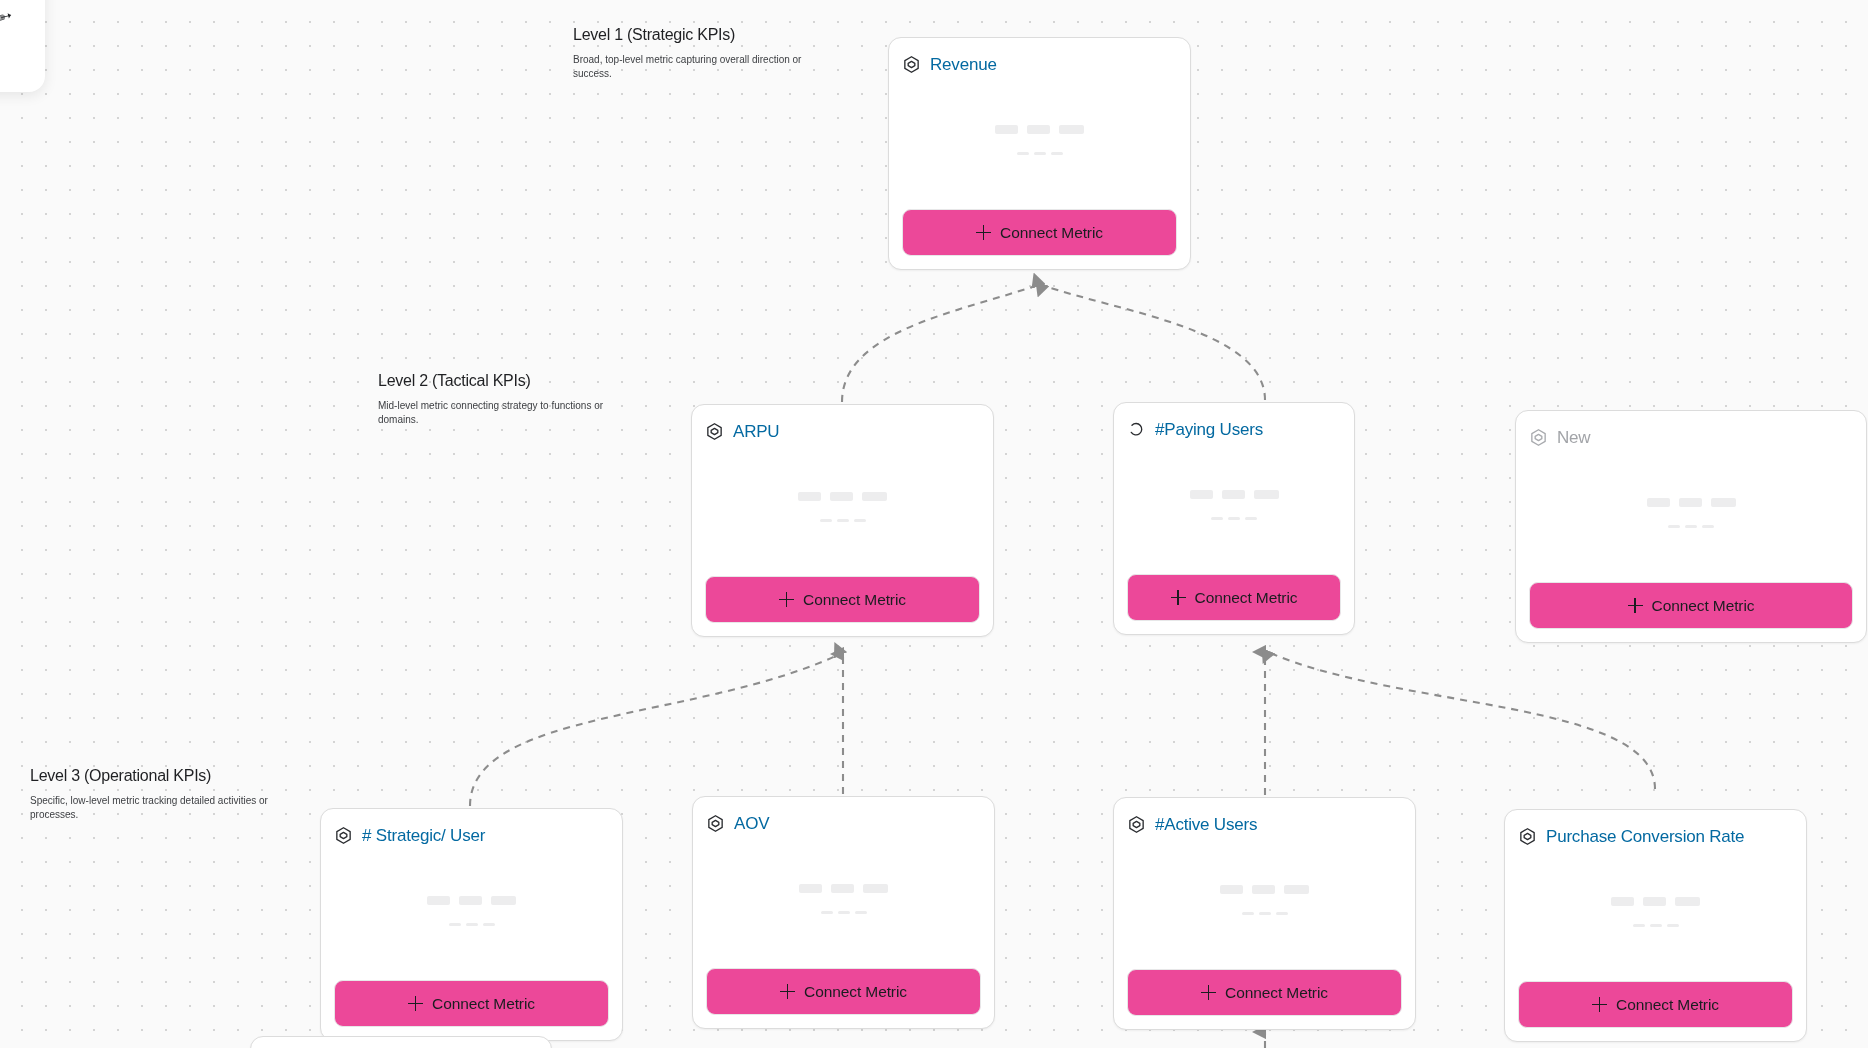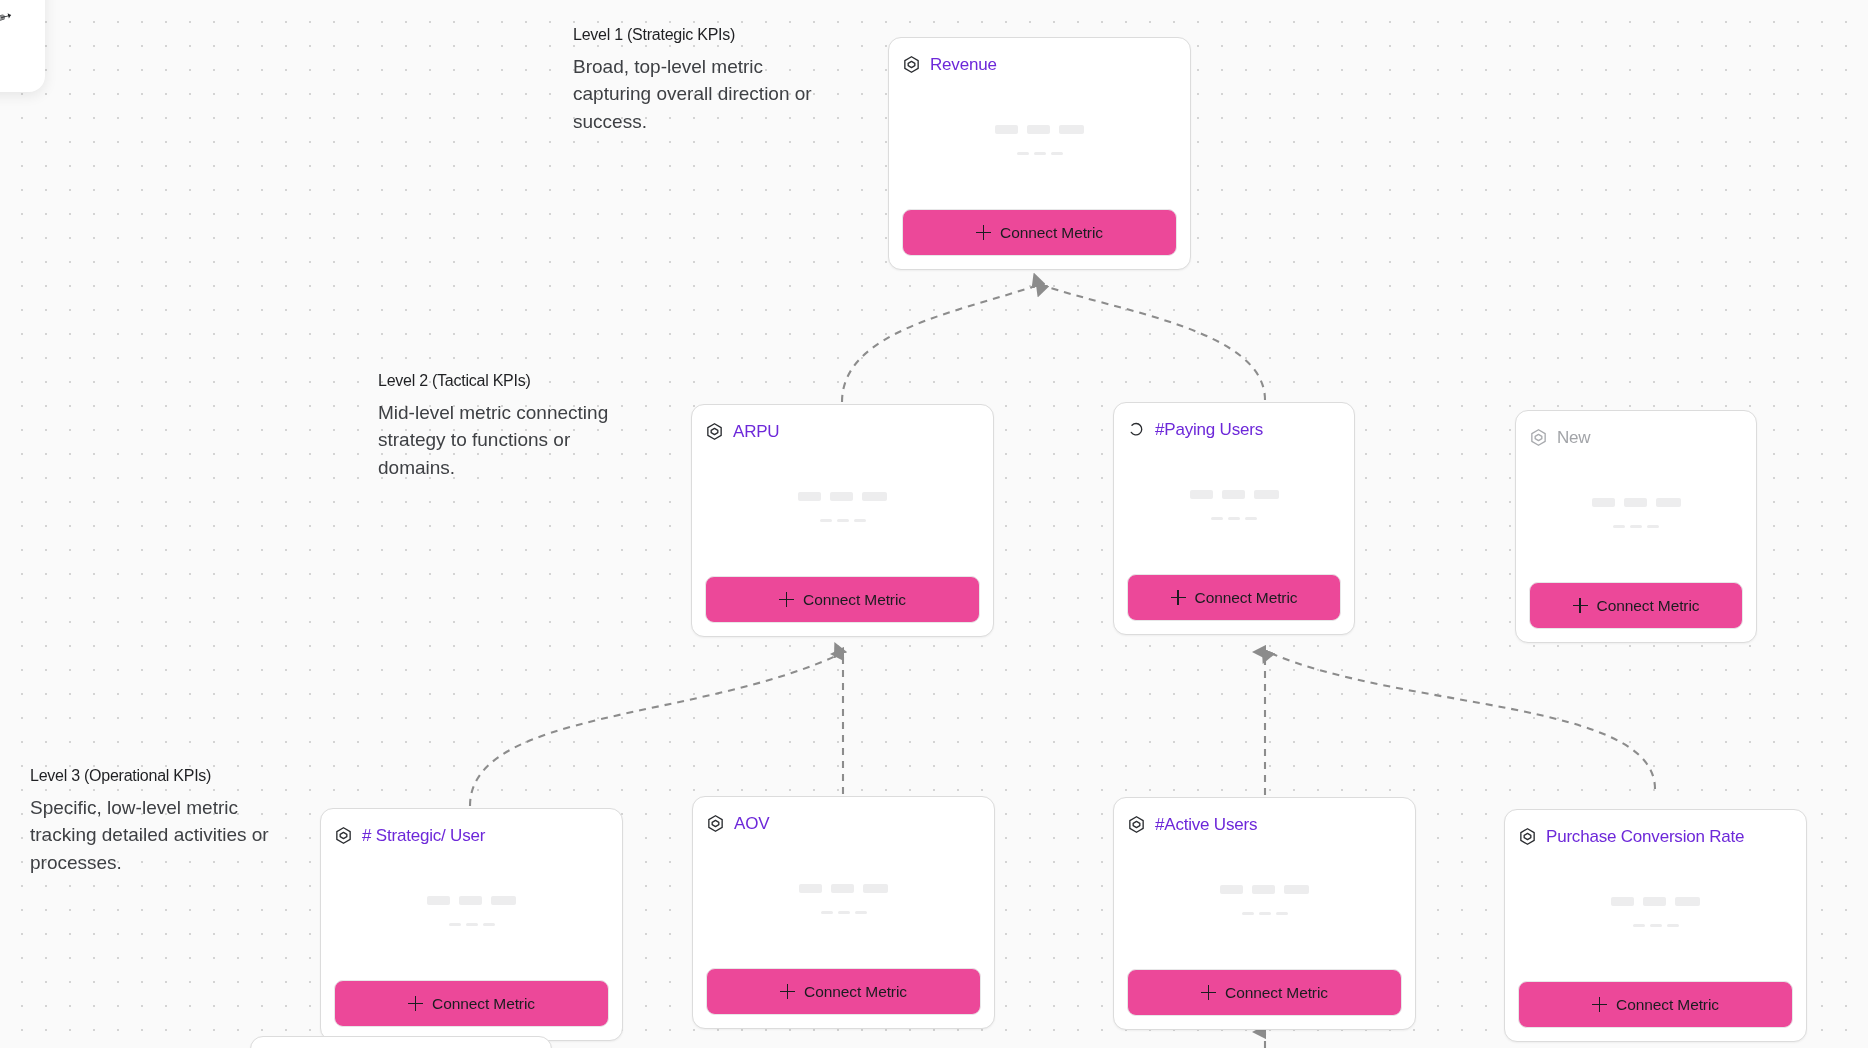--- a/index.html
+++ b/index.html
@@ -37,21 +37,21 @@
   }
   .level-title {
     font-size: 16px;
     font-weight: normal;
     color: #1f2023;
     letter-spacing: -0.25px;
     white-space: nowrap;
     margin: 0 0 9px 0;
   }
   .level-desc {
-    font-size: 19px;
+    font-size: 10px;
     line-height: 1.44;
     color: #3e4044;
     margin: 0;
     max-width: 245px;
   }
 
   
   .card {
     position: absolute;
     background: #ffffff;
@@ -73,21 +73,21 @@
   .card-icon {
     width: 19px; height: 19px;
     flex: 0 0 19px;
     display: block;
     color: #2a2c30;
   }
   .card-icon svg { display: block; width: 19px; height: 19px; }
   .card-title {
     font-size: 17px;
     font-weight: 500;
-    color: #6d28d9;
+    color: #0369a1;
     letter-spacing: -0.2px;
     white-space: nowrap;
     line-height: 1;
   }
   .card.is-placeholder .card-title { color: #a2a4a8; }
   .card.is-placeholder .card-icon { color: #a8aaae; }
 
   .card-body {
     flex: 1 1 auto;
     display: flex;
@@ -295,21 +295,21 @@
         <span class="skel"></span>
         <span class="skel"></span>
       </div>
     </div>
     <div class="connect-btn">
       <span class="plus-icon"></span>
       <span>Connect Metric</span>
     </div>
   </div>
 
-  <div class="card is-placeholder" id="card-new" style="left:1515px; top:410px; width:242px; height:233px;">
+  <div class="card is-placeholder" id="card-new" style="left:1515px; top:410px; width:352px; height:233px;">
     <div class="card-head">
       <span class="card-icon">
         <svg viewBox="0 0 24 24" fill="none" stroke="currentColor" stroke-width="1.7" stroke-linecap="round" stroke-linejoin="round">
           <path d="M12 2.2 20.4 7v10L12 21.8 3.6 17V7z"></path>
           <path d="M12 8.1 16.2 10.5v3L12 15.9 7.8 13.5v-3z"></path>
         </svg>
       </span>
       <span class="card-title">New</span>
     </div>
     <div class="card-body">

